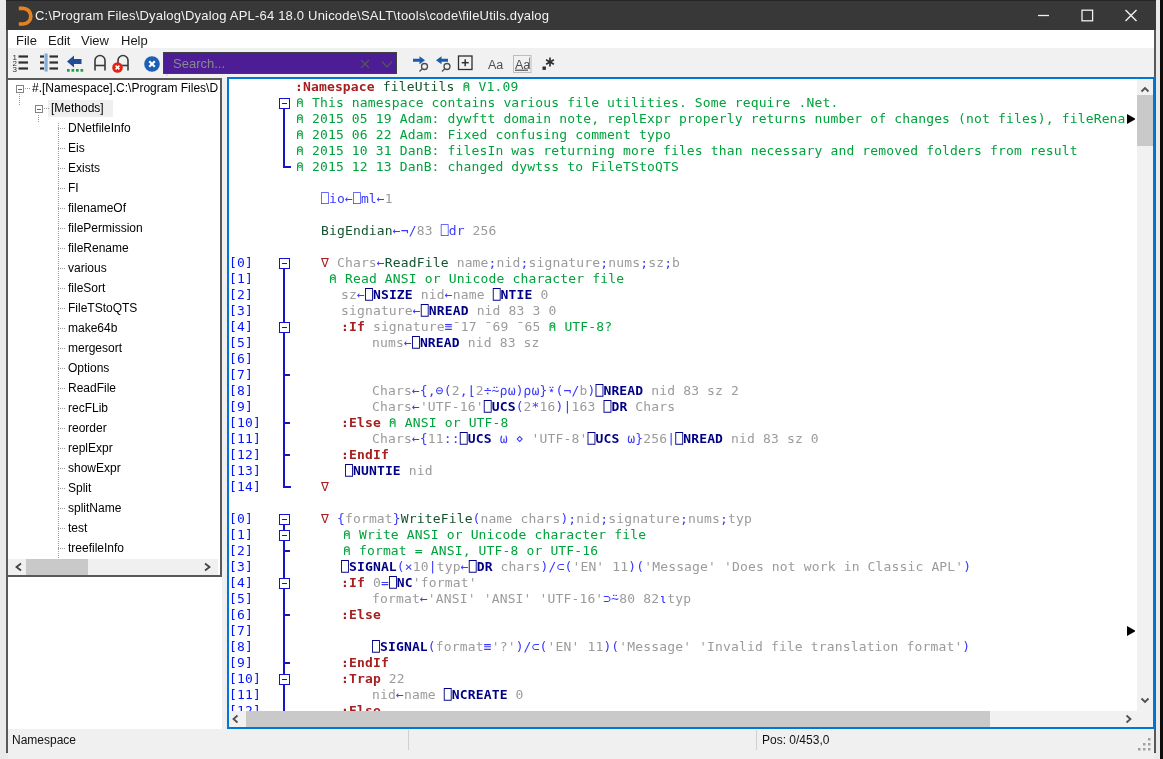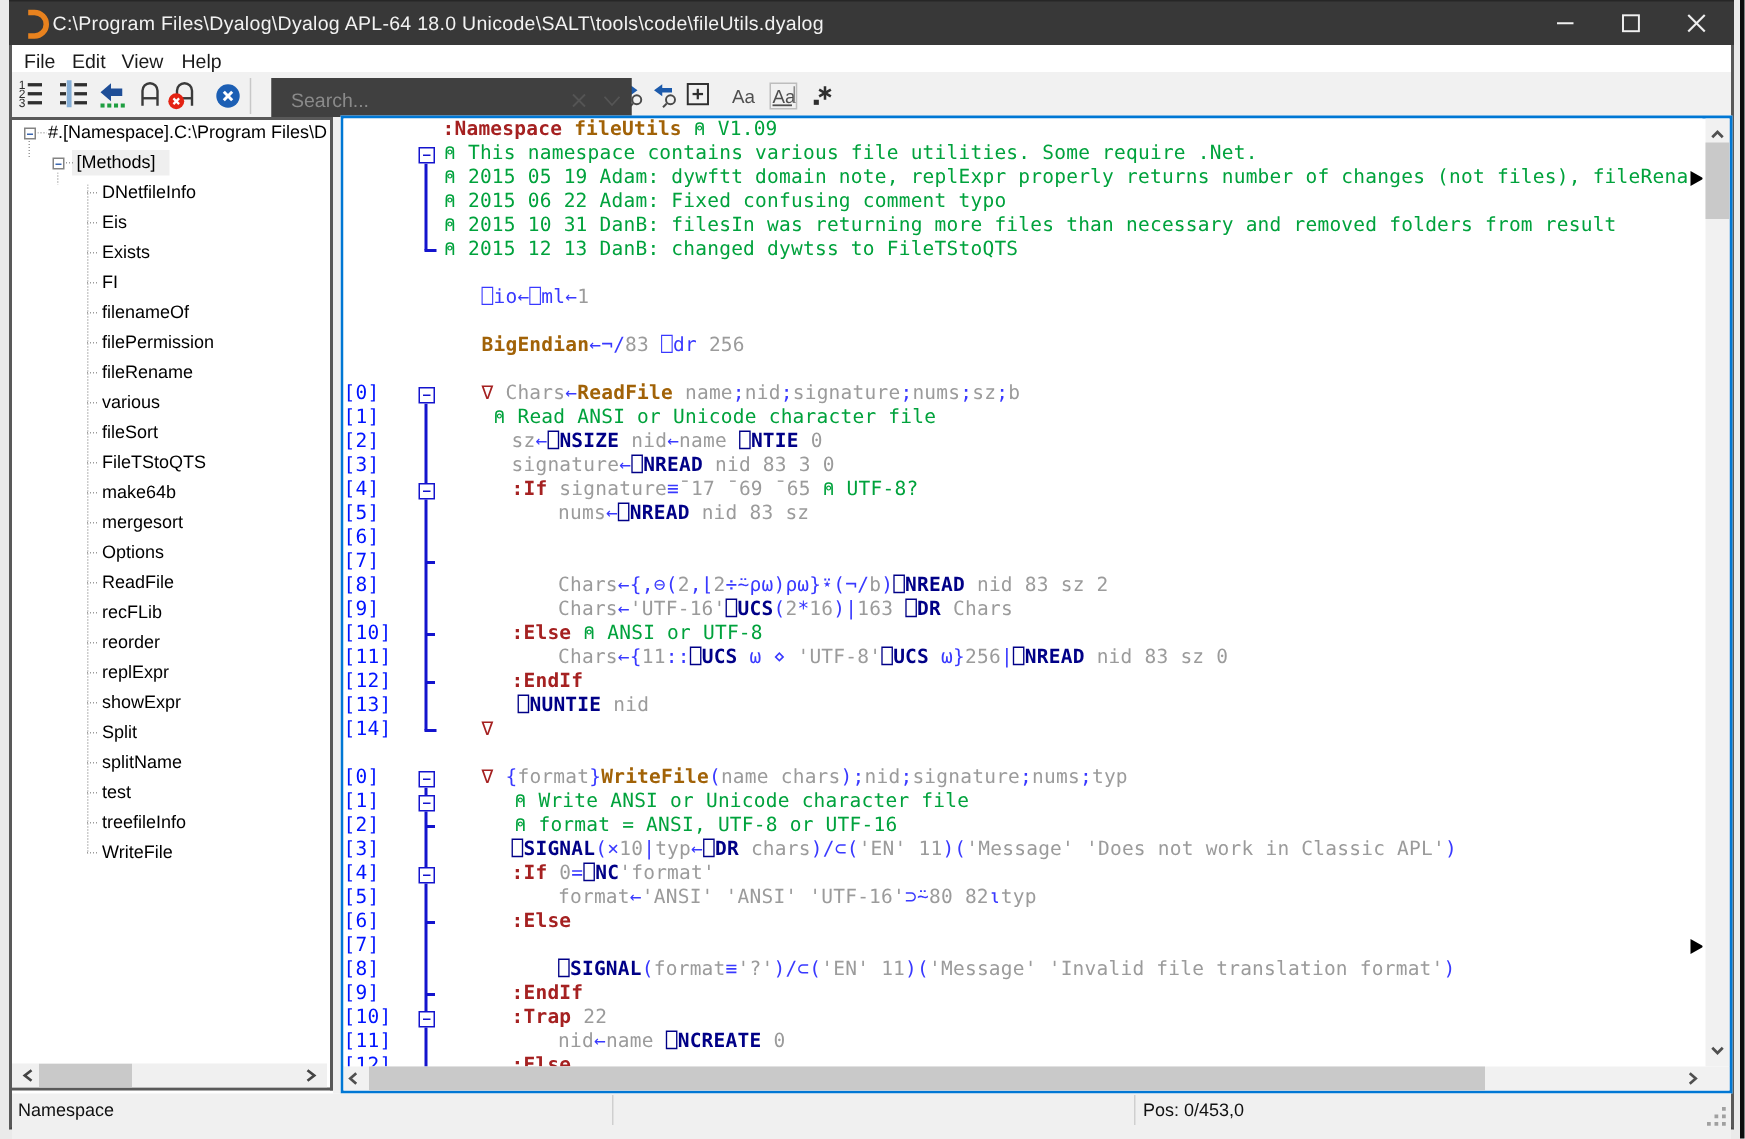--- a/index.html
+++ b/index.html
@@ -3,42 +3,42 @@
 html,body{margin:0;padding:0}
 body{width:1163px;height:759px;overflow:hidden;background:#eaeaea;font-family:"Liberation Sans",sans-serif}
 #blackbar{position:absolute;left:1160px;top:0;width:3px;height:759px;background:#0d0d0d}
 #win{position:absolute;left:6px;top:0;width:1150px;height:753px;background:#fff;
  border-left:2px solid #595959;border-right:2px solid #595959;border-bottom:2px solid #4a4a4a;box-sizing:border-box}
 #titlebar{position:absolute;left:-2px;top:0;right:-2px;height:30px;background:#383838;border-top:1px solid #262626;box-sizing:border-box}
 #title{position:absolute;left:29px;top:7px;color:#f2f2f2;font-size:13px;letter-spacing:.2px;white-space:pre}
 #menubar{position:absolute;left:0;top:30px;width:100%;height:18px;background:#fff;color:#1a1a1a;font-size:13px}
 #menubar span{position:absolute;top:3px}
 #toolbar{position:absolute;left:0;top:48px;width:100%;height:30px;background:#f1f1f1}
-#searchbox{position:absolute;left:173px;top:4px;width:232px;height:20px;border:4px solid #404040;background:#404040}
+#searchbox{position:absolute;left:155px;top:4px;width:232px;height:20px;border:1px solid #404040;background:#4c1d95}
 #searchbox i{position:absolute;left:9px;top:3px;color:#8a8a8a;font-size:13px;font-style:normal}
 .mono{font-family:"DejaVu Sans Mono","Liberation Mono",monospace;font-size:13px;letter-spacing:.15px}
 #content{position:absolute;left:0;top:78px;width:100%;height:651px;background:#fff}
-#tree{position:absolute;left:0;top:0;width:214px;height:649px;background:#fff;
+#tree{position:absolute;left:0;top:0;width:214px;height:499px;background:#fff;
  border-top:2px solid #595959;border-right:2px solid #595959;border-bottom:2px solid #595959;box-sizing:border-box;overflow:hidden}
 .titem{position:absolute;font-size:12px;color:#000;white-space:pre}
 .tbox{position:absolute;width:8px;height:8px;border:1px solid #848484;background:#fff;box-sizing:border-box}
 .tbox b{position:absolute;left:1px;top:2.5px;width:4px;height:1px;background:#3a66b0}
 .dotv{position:absolute;width:1px;background-image:linear-gradient(#9a9a9a 1px,transparent 1px);background-size:1px 2px}
 .doth{position:absolute;height:1px;background-image:linear-gradient(90deg,#9a9a9a 1px,transparent 1px);background-size:2px 1px}
 #treehsb{position:absolute;left:0;bottom:0;width:210px;height:16px;background:#f0f0f0}
 #edpane{position:absolute;left:219px;top:-1px;width:928px;height:652px;border:2px solid #0077d4;background:#fff;box-sizing:border-box}
 #code{position:absolute;left:0;top:0;width:906px;height:632px;overflow:hidden;background:#fff}
 .cl{position:absolute;height:16px;line-height:16px;white-space:pre}
 .lno{color:#0014ff}
 .k{color:#a52121;font-weight:bold}
 .c{color:#00a23c}
 .p{color:#3939ff}
 .s{color:#000087;font-weight:bold}
 .n{color:#9b9b9b}
-.g{color:#a16207;font-weight:bold}
+.g{color:#14532d;font-weight:normal}
 .d{color:#a52121}
 .fbox{position:absolute;width:11px;height:11px;border:1px solid #1414cd;background:#fff;box-sizing:border-box;z-index:3}
 .fbox b{position:absolute;left:2px;top:3.5px;width:5px;height:1px;background:#1414cd}
 .fline{position:absolute;width:2px;background:#1414cd;z-index:2}
 .ftick{position:absolute;height:2px;background:#1414cd;z-index:2}
 .trunc{position:absolute;width:0;height:0;border-left:9px solid #000;border-top:5px solid transparent;border-bottom:5px solid transparent;z-index:4}
 #vsb{position:absolute;left:908px;top:0;width:16px;height:632px;background:#f1f1f1}
 #hsb{position:absolute;left:0;top:632px;width:924px;height:16px;background:#f1f1f1}
 .thumb{position:absolute;background:#c9c9c9}
 #statusbar{position:absolute;left:0;top:729px;width:100%;height:37px;background:#f0f0f0;font-size:12px;color:#111}

